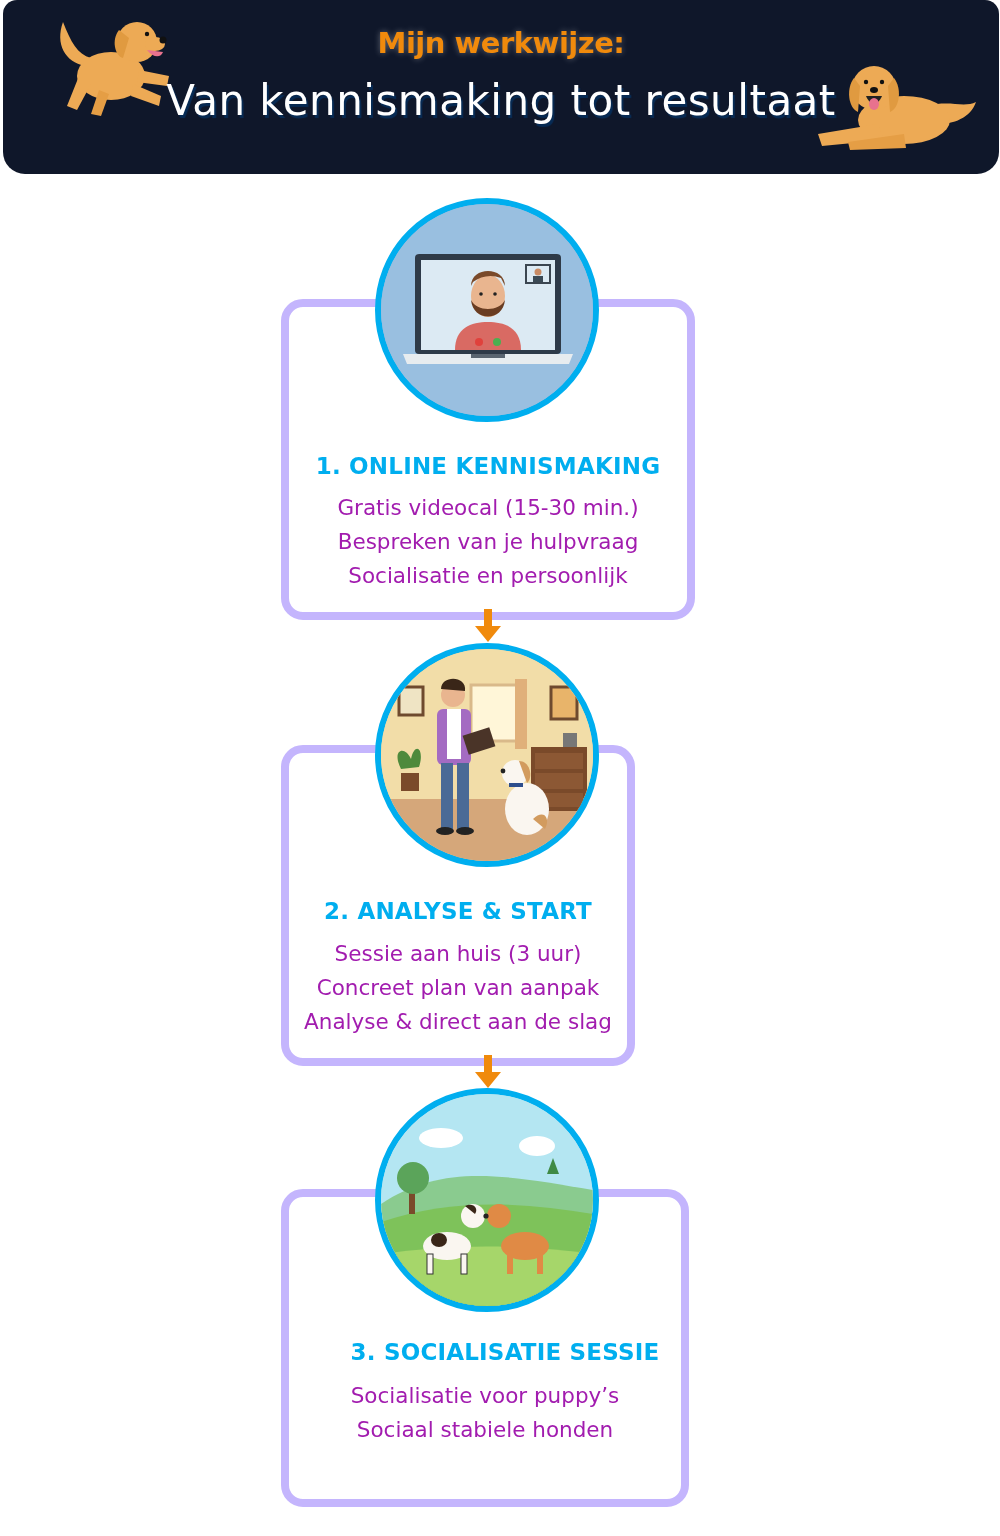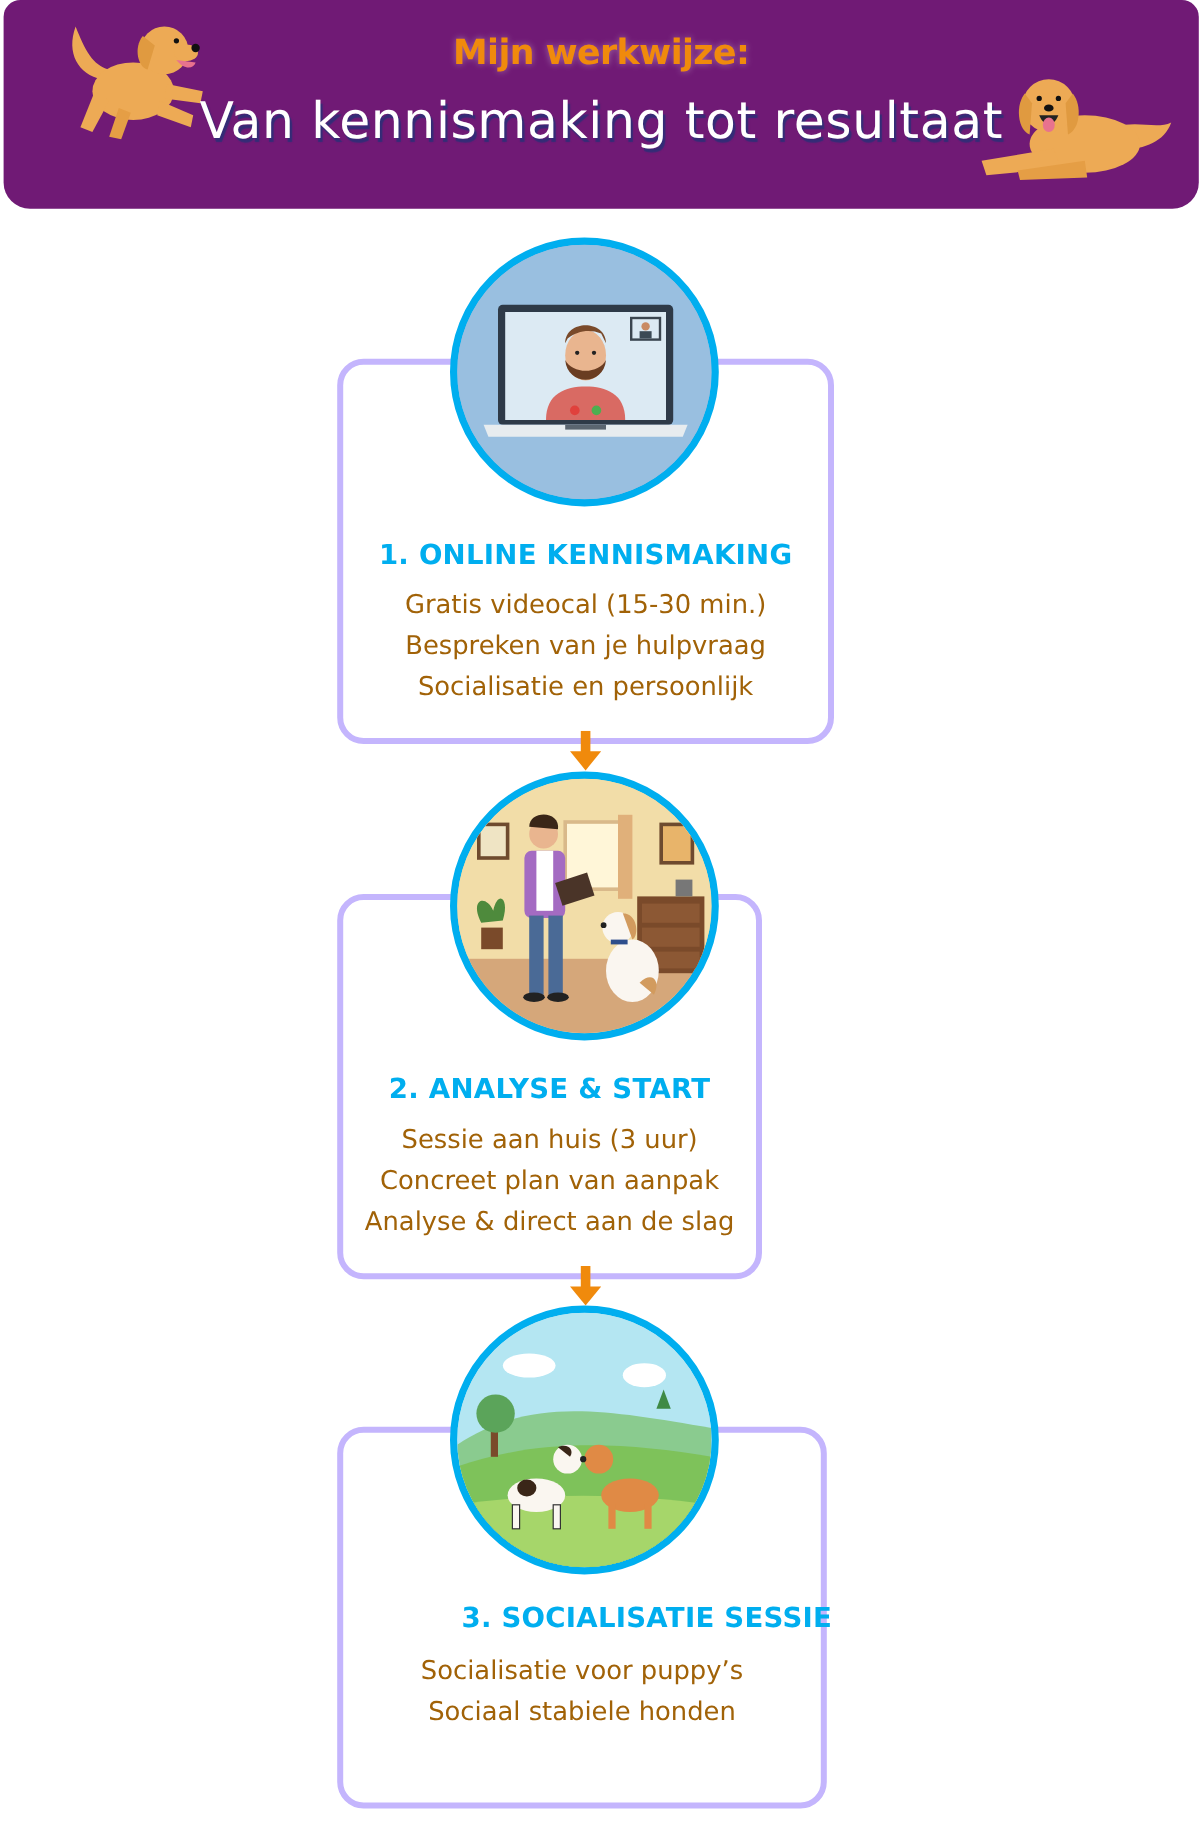--- a/index.html
+++ b/index.html
@@ -1,24 +1,24 @@
 <!DOCTYPE html>
 <html><head>
 <meta charset="utf-8">
 <style>
   html,body{margin:0;padding:0;background:#fff;}
   body{width:1000px;height:1536px;position:relative;overflow:hidden;font-family:"DejaVu Sans","Liberation Sans",sans-serif;}
-  .header{position:absolute;left:3px;top:0;width:996px;height:174px;background:#701a75;border-radius:0 0 22px 22px;border-top-left-radius:14px;border-top-right-radius:14px;}
+  .header{position:absolute;left:3px;top:0;width:996px;height:174px;background:#0f172a;border-radius:0 0 22px 22px;border-top-left-radius:14px;border-top-right-radius:14px;}
   .h-title{position:absolute;left:0;width:100%;top:26px;text-align:center;color:#F08A0C;font-family:"DejaVu Sans",sans-serif;font-weight:bold;font-size:29px;letter-spacing:-0.5px;text-shadow:0 0 6px rgba(255,255,255,0.35);}
   .h-sub{position:absolute;left:0;width:100%;top:76px;text-align:center;color:#fff;font-family:"DejaVu Sans",sans-serif;font-weight:normal;font-size:42px;letter-spacing:0.5px;text-shadow:2px 3px 1px rgba(0,60,120,0.55);}
   .dog{position:absolute;}
-  .box{position:absolute;border:5px solid #c4b5fd;border-radius:22px;background:#fff;box-sizing:border-box;}
+  .box{position:absolute;border:8px solid #c4b5fd;border-radius:22px;background:#fff;box-sizing:border-box;}
   .circle{position:absolute;width:224px;height:224px;border-radius:50%;border:6px solid #00AEEF;box-sizing:border-box;overflow:hidden;background:#fff;}
   .step-title{position:absolute;left:0;width:100%;text-align:center;color:#00AEEF;font-weight:bold;font-size:23px;letter-spacing:0.2px;}
-  .step-lines{position:absolute;left:0;width:100%;text-align:center;color:#a16207;font-size:21.5px;line-height:34px;}
+  .step-lines{position:absolute;left:0;width:100%;text-align:center;color:#a21caf;font-size:21.5px;line-height:34px;}
   .step-lines div{white-space:nowrap;}
   .arrow{position:absolute;width:26px;height:34px;}
 </style>
 </head>
 <body>
 
 <div class="header">
   <svg class="dog" style="left:48px;top:14px" width="130" height="104" viewBox="0 0 130 104">
     <path d="M12 8 C4 30 14 48 34 52 L40 44 C26 40 20 28 12 8Z" fill="#EDAA55"></path>
     <ellipse cx="60" cy="62" rx="34" ry="24" fill="#EDAA55"></ellipse>
@@ -124,21 +124,21 @@
     <circle cx="122" cy="122" r="2.4" fill="#222"></circle>
     <path d="M152 170 C162 160 170 168 164 180Z" fill="#D29B5E"></path>
   </svg>
 </div>
 <svg class="arrow" style="left:475px;top:1055px" viewBox="0 0 26 34">
     <rect x="9" y="0" width="8" height="18" fill="#F08A0C"></rect>
     <polygon points="0,17 26,17 13,33" fill="#F08A0C"></polygon>
   </svg>
 
 <div class="box" style="left:281px;top:1189px;width:408px;height:318px;">
-  <div class="step-title" style="top:142px;padding-left:40px;box-sizing:border-box;margin-left:34px;">3. SOCIALISATIE SESSIE</div>
+  <div class="step-title" style="top:142px;padding-left:40px;box-sizing:border-box;">3. SOCIALISATIE SESSIE</div>
   <div class="step-lines" style="top:182px">
     <div>Socialisatie voor puppy’s</div>
     <div>Sociaal stabiele honden</div>
   </div>
 </div>
 <div class="circle" style="left:375px;top:1088px;background:#B4E6F2;">
   <svg width="212" height="212" viewBox="0 0 212 212">
     <rect x="0" y="0" width="212" height="212" fill="#B4E6F2"></rect>
     <ellipse cx="60" cy="44" rx="22" ry="10" fill="#fff"></ellipse>
     <ellipse cx="156" cy="52" rx="18" ry="10" fill="#fff"></ellipse>

